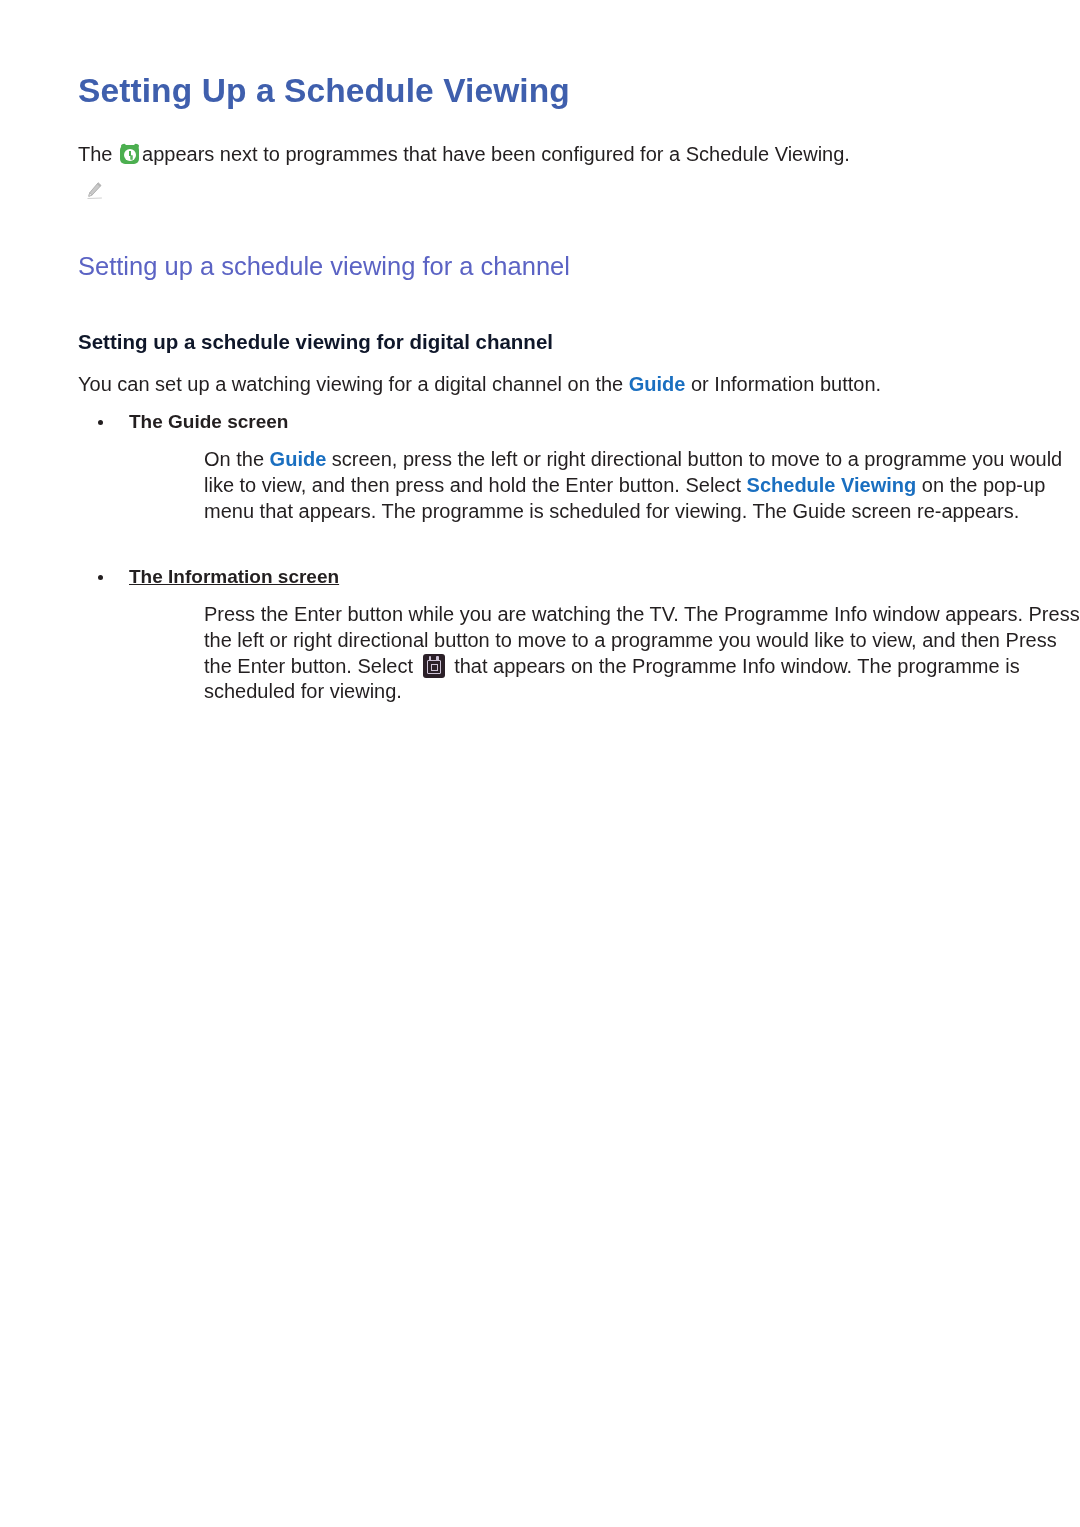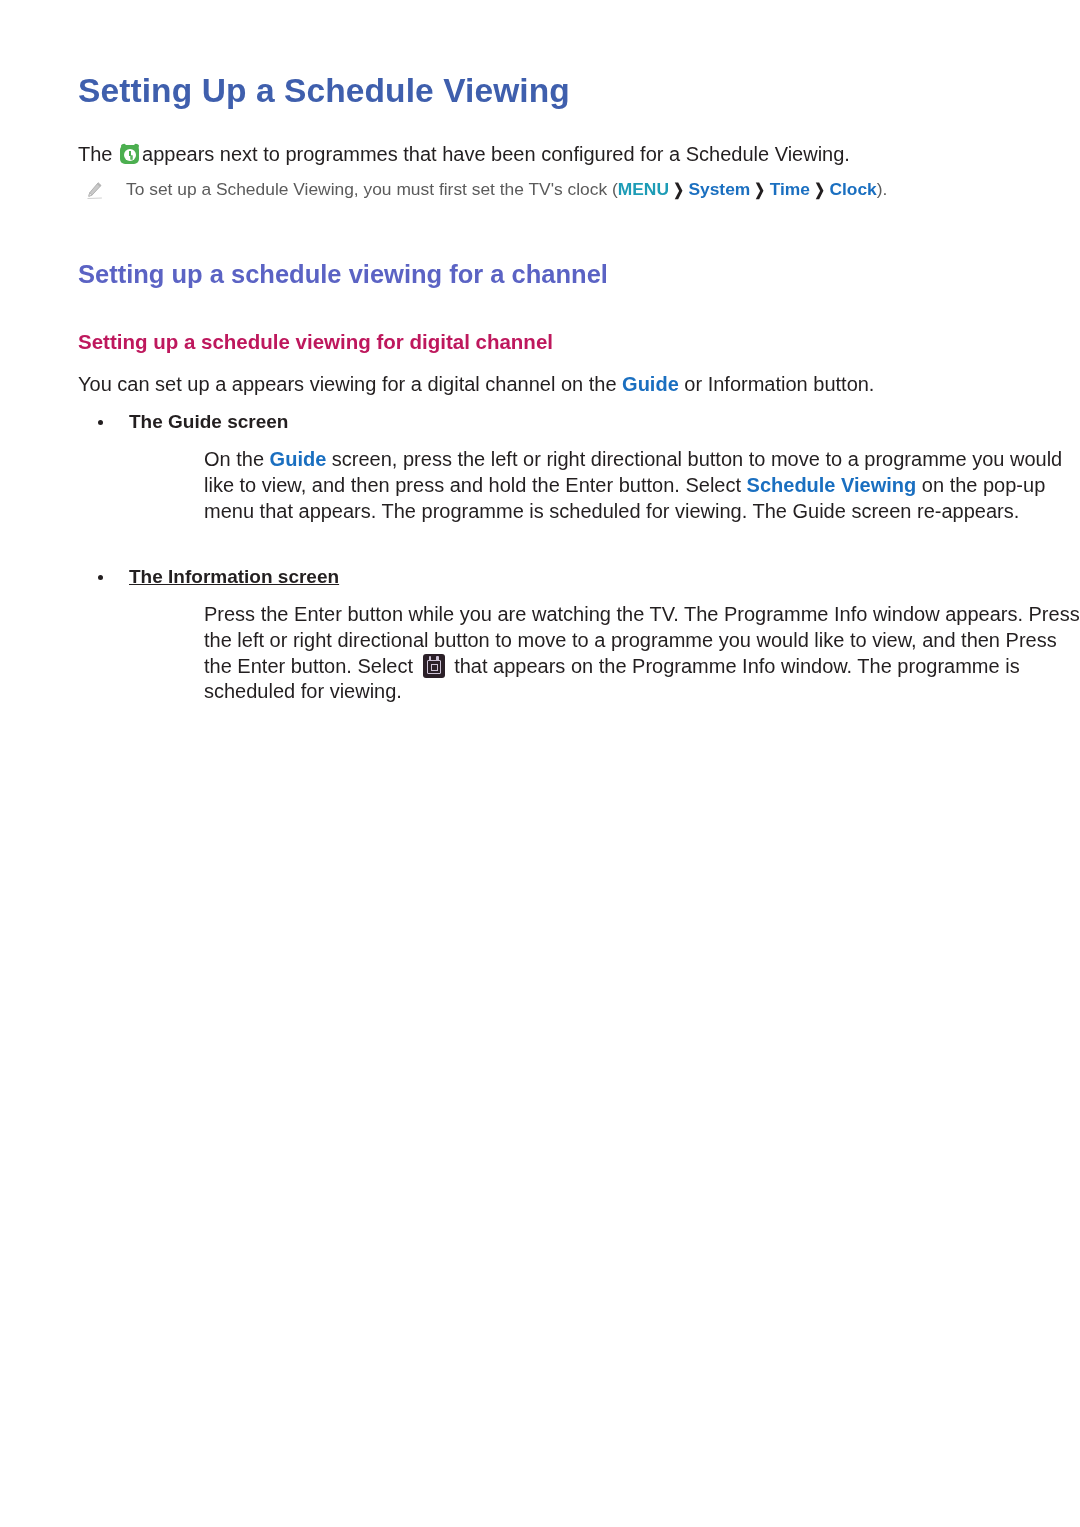--- a/index.html
+++ b/index.html
@@ -42,35 +42,35 @@
     padding: 0;
     line-height: 1.12;
     position: absolute;
     top: 72px;
     left: 0;
     white-space: nowrap;
   }
 
   h2.section-title {
     font-size: 25.5px;
-    font-weight: bold;
+    font-weight: normal;
     color: #5b63c4;
     margin: 0;
     padding: 0;
     line-height: 1.15;
     position: absolute;
-    top: 260px;
+    top: 252px;
     left: 0;
     white-space: nowrap;
   }
 
   h3.subsection-title {
     font-size: 20.5px;
     font-weight: bold;
-    color: #be185d;
+    color: #0f172a;
     margin: 0;
     padding: 0;
     line-height: 1.15;
     position: absolute;
     top: 330px;
     left: 0;
     white-space: nowrap;
   }
 
   
@@ -270,31 +270,28 @@
       <span class="pencil-icon">
         <svg width="19" height="19" viewBox="0 0 19 19" aria-hidden="true">
           <g transform="rotate(-2 9.5 9.5)">
             <path d="M13.4 1.9 L16.2 4.7 L7.0 13.9 L3.6 15.1 L4.6 11.6 Z" fill="#c9c9c9" stroke="#a8a8a8" stroke-width="0.8"></path>
             <path d="M13.4 1.9 L16.2 4.7 L14.9 6.0 L12.1 3.2 Z" fill="#b5b5b5"></path>
             <path d="M4.6 11.6 L3.6 15.1 L7.0 13.9 Z" fill="#e8e8e8" stroke="#a8a8a8" stroke-width="0.6"></path>
             <line x1="2.2" y1="17.3" x2="16.6" y2="17.3" stroke="#d0d0d0" stroke-width="1.1"></line>
           </g>
         </svg>
       </span>
-      <span class="note-text">
-        <span>To set up a Schedule Viewing, you must first set the TV's clock (</span><span class="link-teal">MENU</span><span class="arrow-sep">❯</span><span class="link-blue">System</span><span class="arrow-sep">❯</span><span class="link-blue">Time</span><span class="arrow-sep">❯</span><span class="link-blue">Clock</span><span>).</span>
-      </span>
     </div>
 
     <h2 class="section-title">Setting up a schedule viewing for a channel</h2>
 
     <h3 class="subsection-title">Setting up a schedule viewing for digital channel</h3>
 
     <p class="para p-digital">
-      <span>You can set up a appears viewing for a digital channel on the </span><span class="link-blue">Guide</span><span> or Information button.</span>
+      <span>You can set up a watching viewing for a digital channel on the </span><span class="link-blue">Guide</span><span> or Information button.</span>
     </p>
 
     <div class="bullet-item bullet-guide">
       <span class="bullet-dot"></span>
       <span class="bullet-label">The Guide screen</span>
     </div>
 
     <p class="para indent-para p-guide">
       <span>On the </span><span class="link-blue">Guide</span><span> screen, press the left or right directional button to move to a programme you would like to view, and then press and hold the Enter button. Select </span><span class="link-blue">Schedule Viewing</span><span> on the pop-up menu that appears. The programme is scheduled for viewing. The Guide screen re-appears.</span>
     </p>

